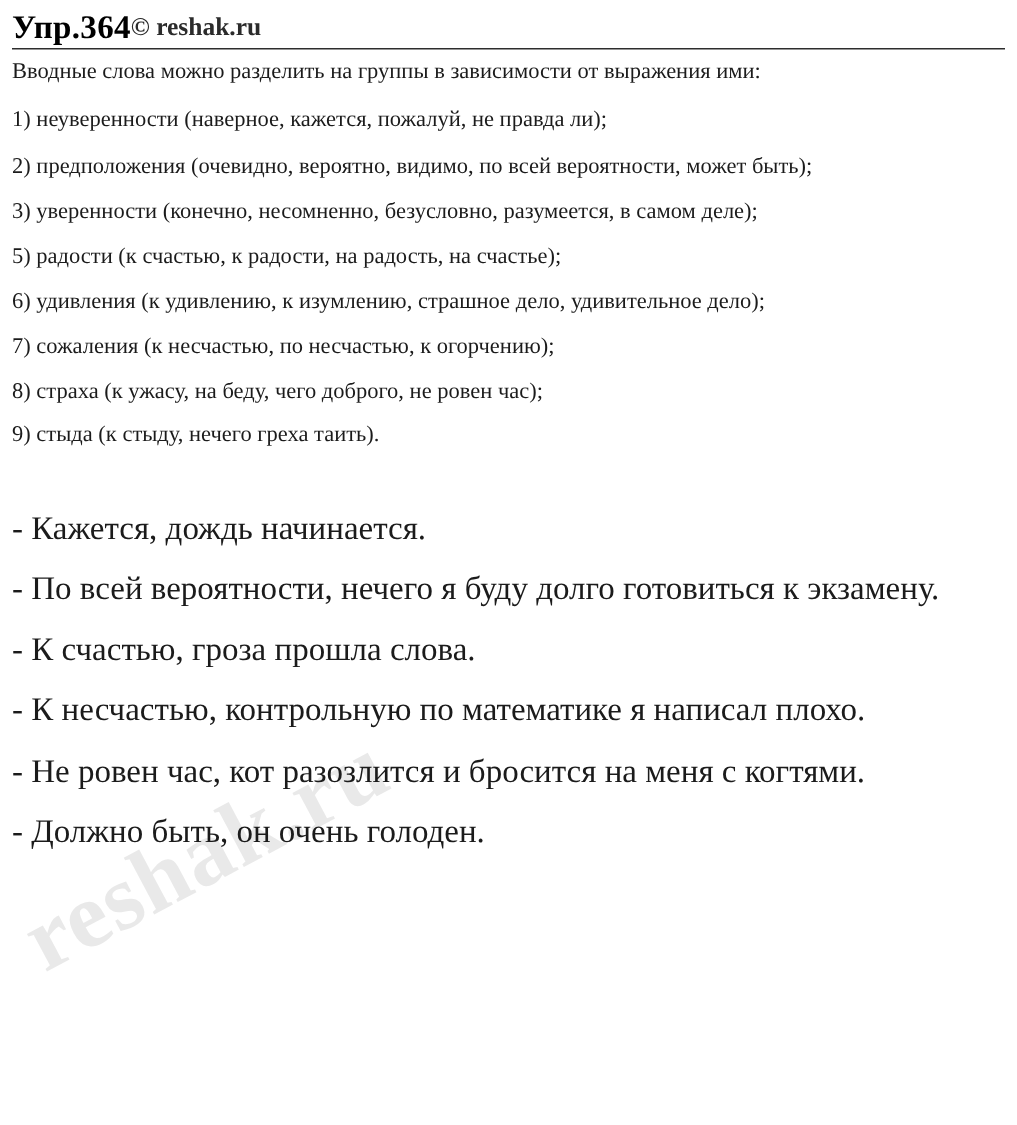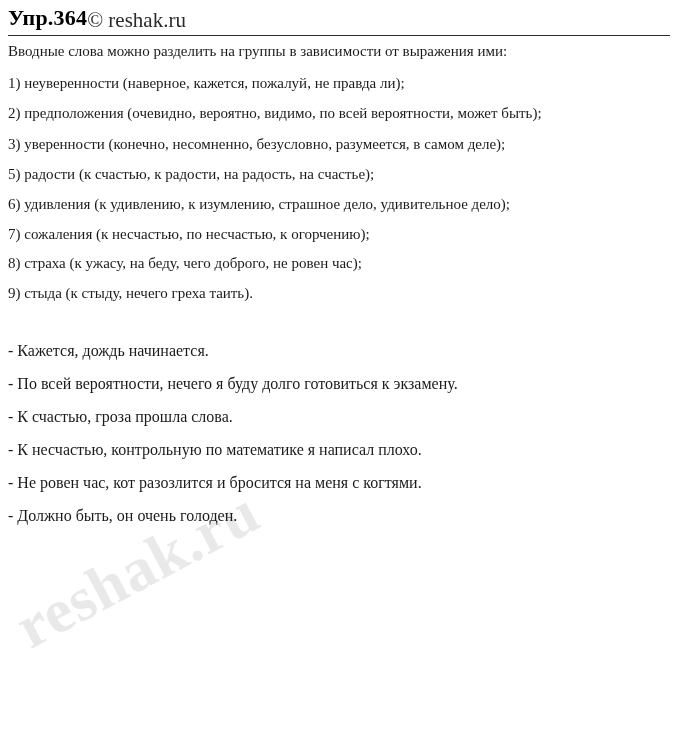--- a/index.html
+++ b/index.html
@@ -30,24 +30,25 @@
   .task-title {
     font-family: "Liberation Serif", serif;
     font-size: 22px;
     font-weight: bold;
     color: #000000;
     line-height: 1.1;
     letter-spacing: 0.2px;
   }
   .copyright {
     font-family: "Liberation Serif", serif;
-    font-size: 21px;
+    font-size: 17px;
     color: #2b2b2b;
     padding-top: 2px;
     white-space: nowrap;
+    font-weight: bold;
   }
   .rule {
     border: none;
     border-top: 1px solid #2d2d2d;
     margin: 1px 0 6px 0;
   }
   .body-text p {
     margin: 0 0 11px 0;
     font-size: 15px;
     line-height: 1.28;
@@ -59,21 +60,21 @@
     margin-bottom: 13px;
   }
   .body-text p.tight {
     margin-bottom: 10px;
   }
   .spacer {
     height: 28px;
   }
   .examples p {
     margin: 0 0 13px 0;
-    font-size: 16px;
+    font-size: 22px;
     line-height: 1.25;
     text-align: left;
     color: #1b1b1b;
   }
   .watermark {
     position: absolute;
     left: 4px;
     top: 600px;
     font-family: "Liberation Serif", serif;
     font-size: 62px;

